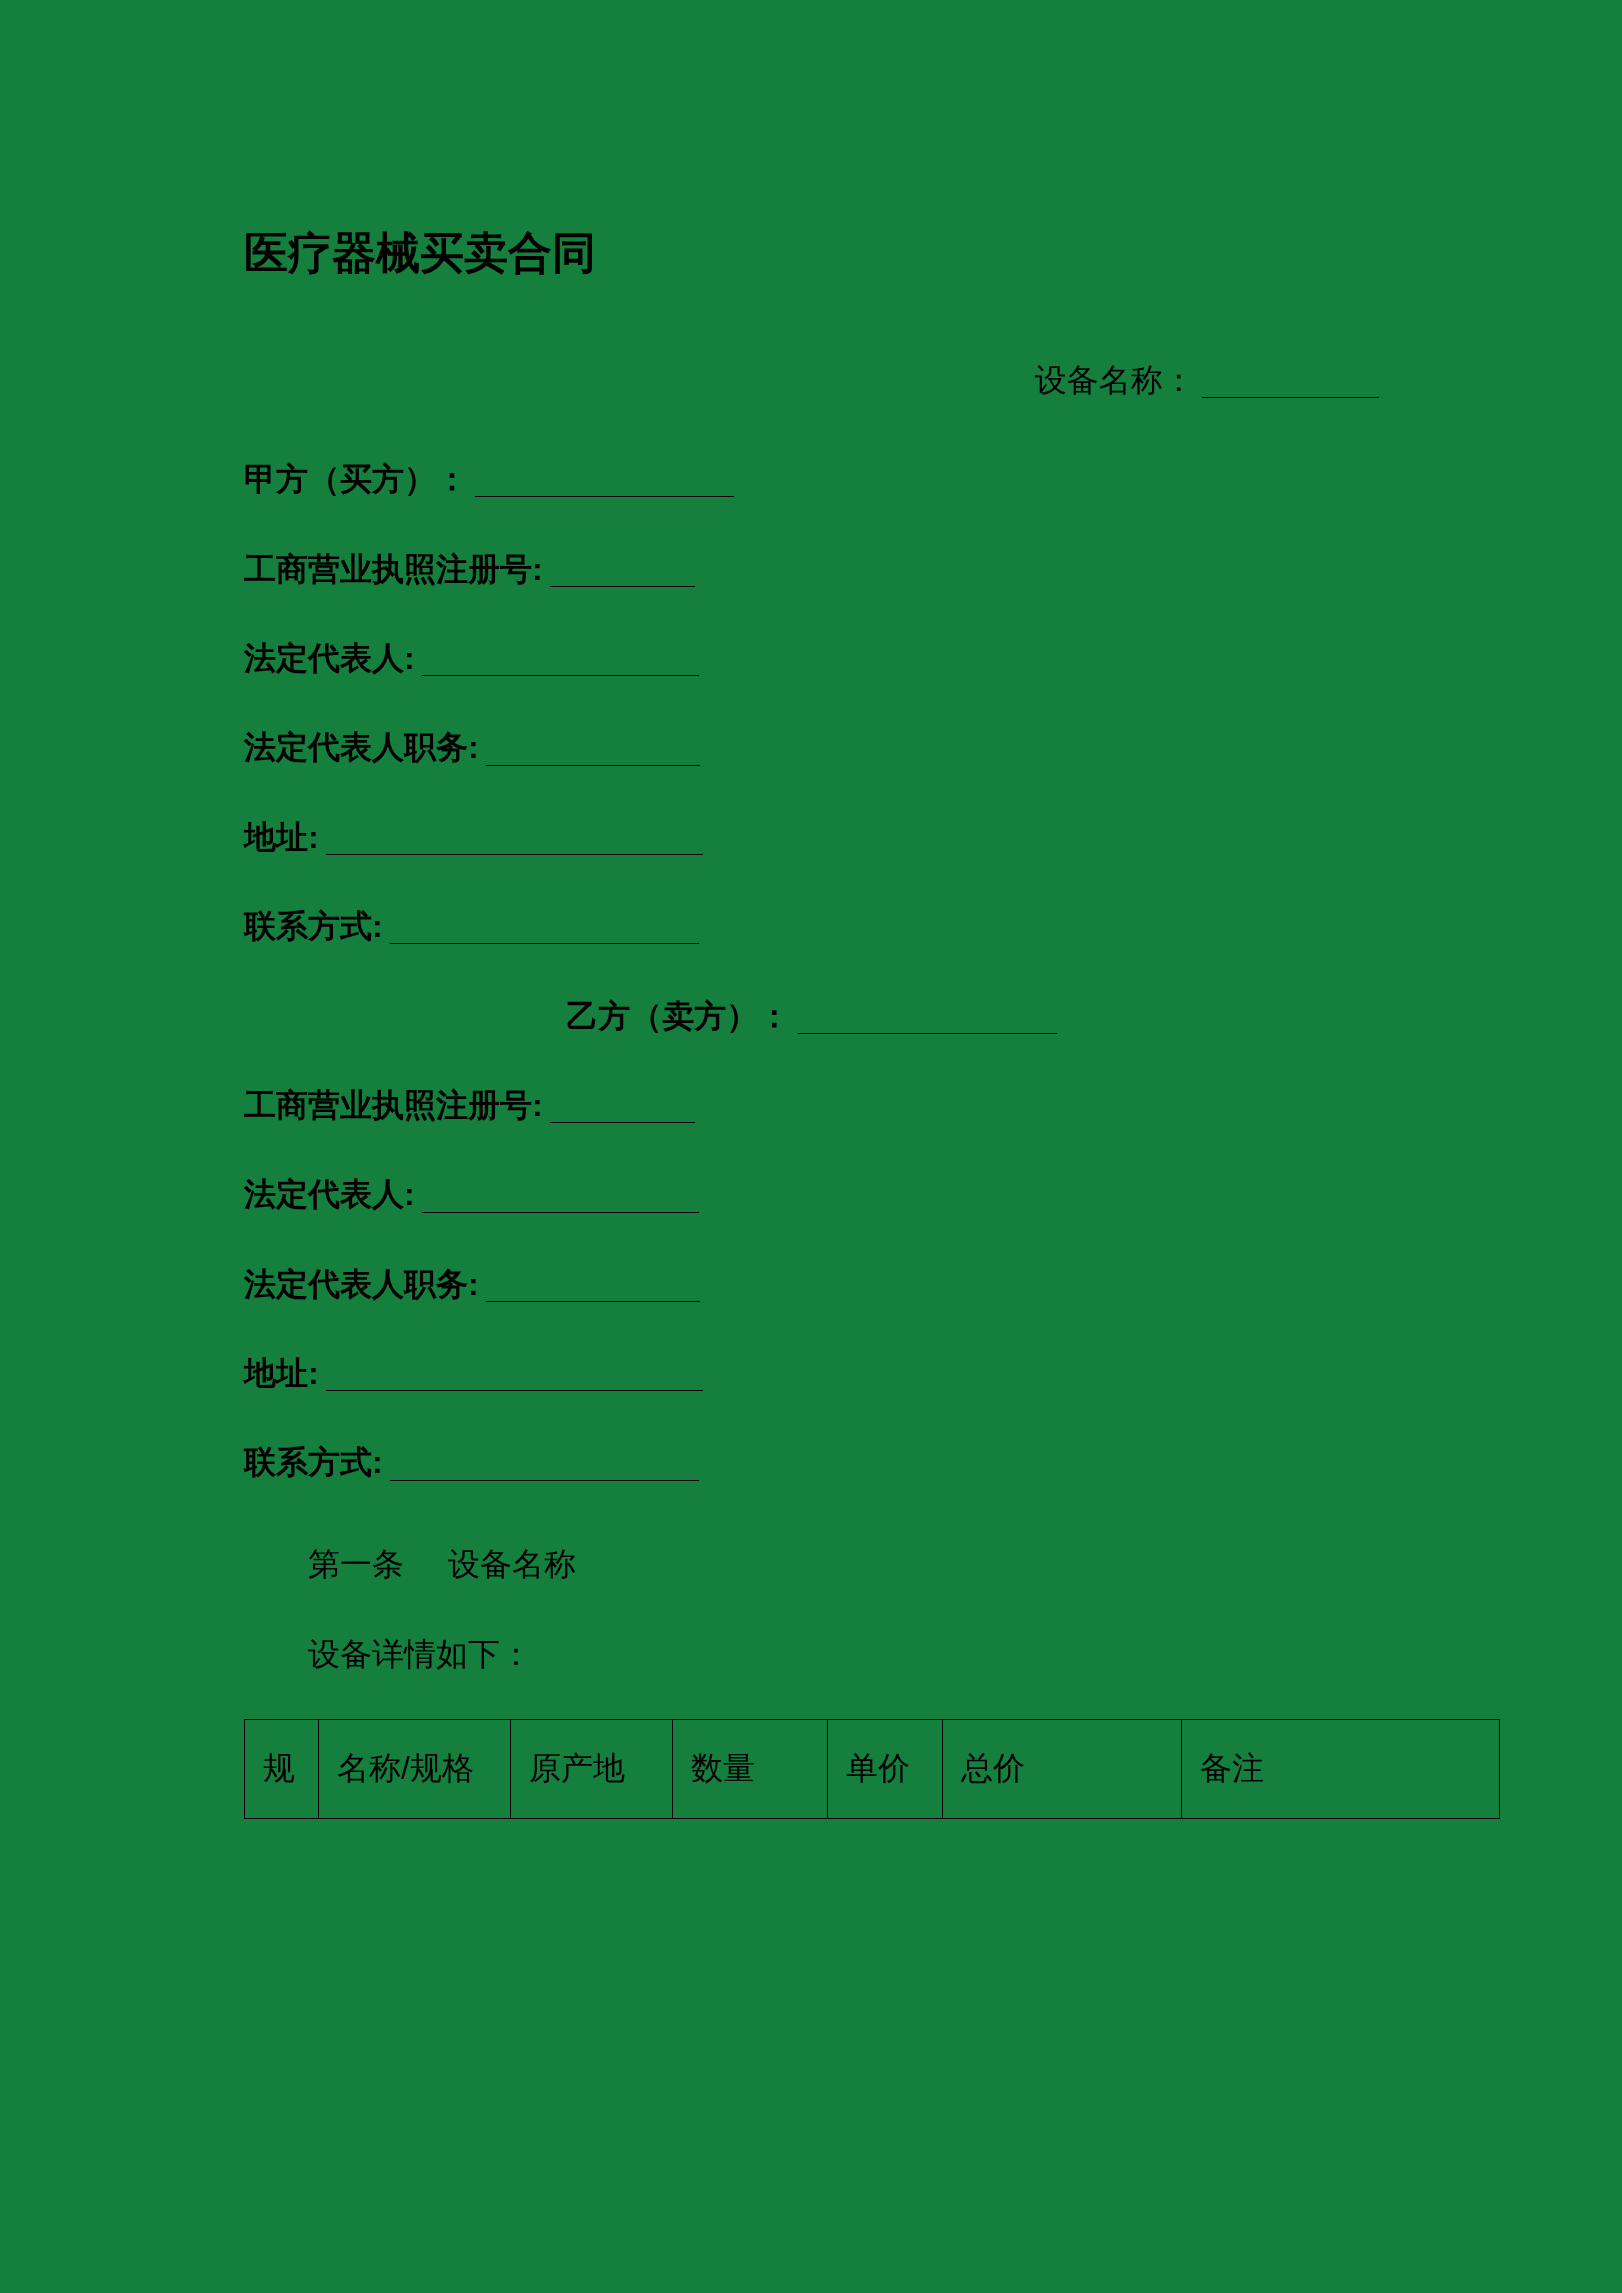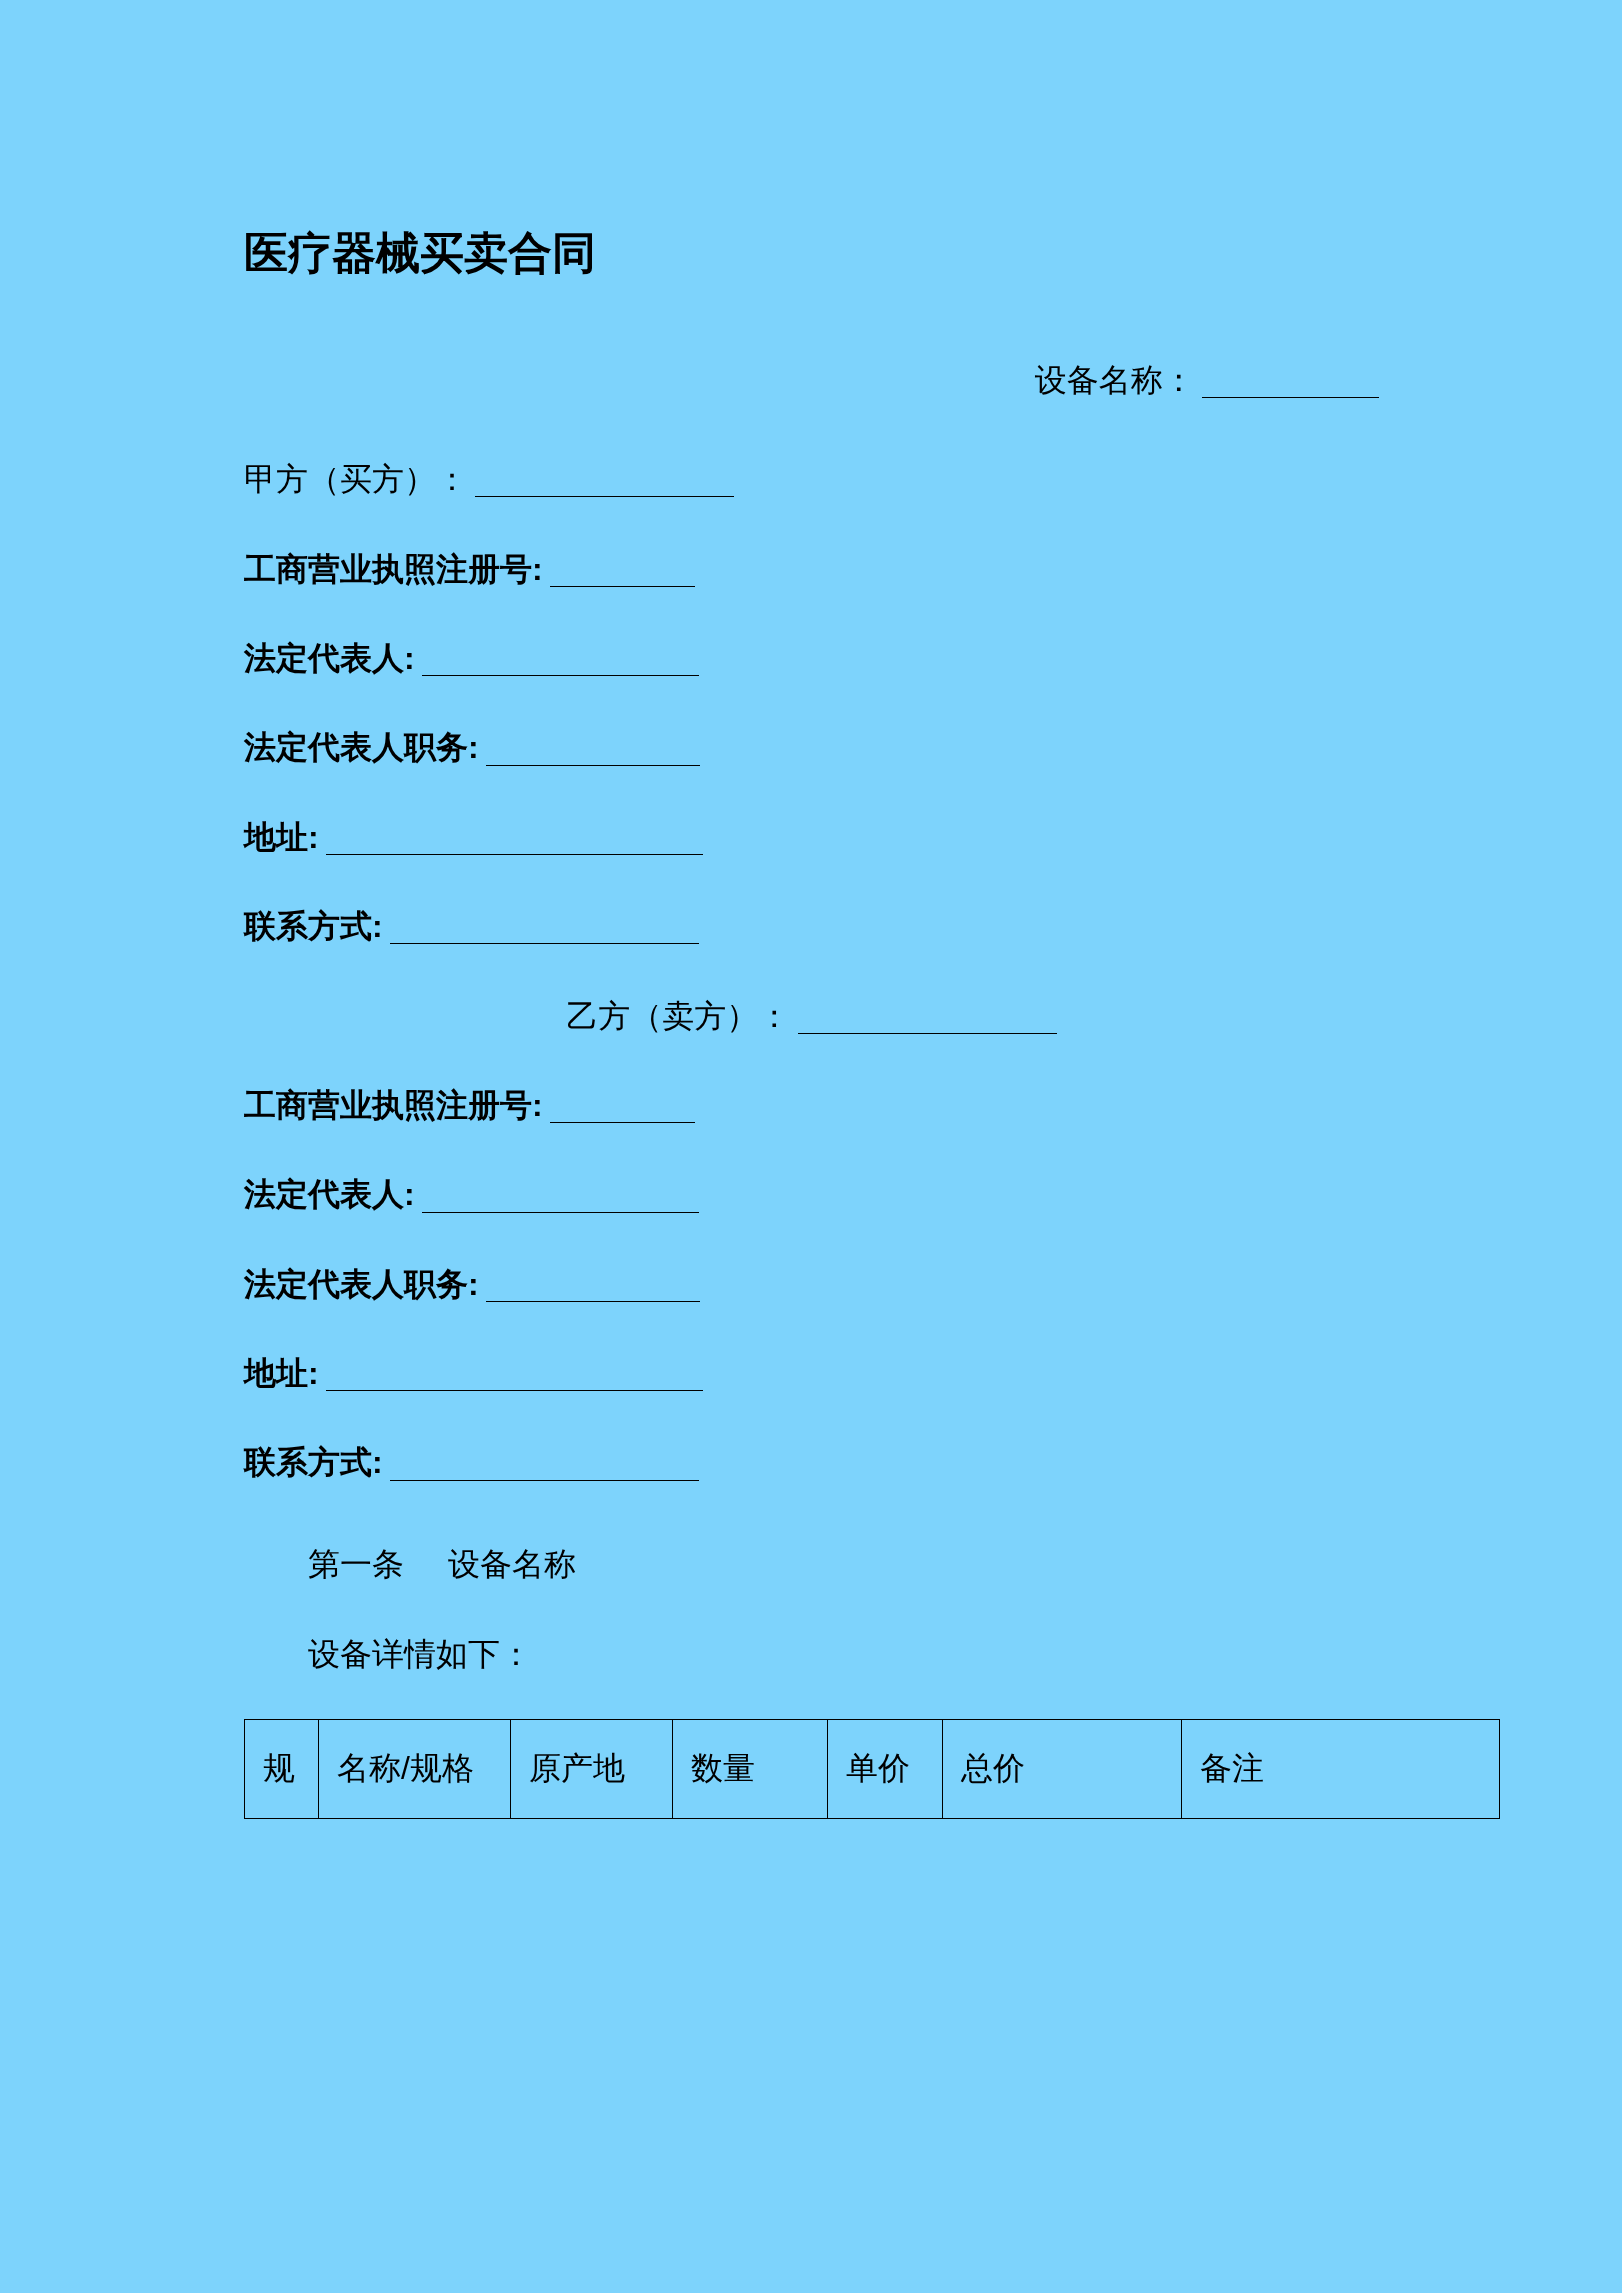--- a/index.html
+++ b/index.html
@@ -12,42 +12,42 @@
     height: 2294px;
     overflow: hidden;
     color: #000000;
     font-family: "Liberation Sans", "DejaVu Sans", sans-serif;
   }
   .page {
     box-sizing: border-box;
     width: 1623px;
     height: 2294px;
     padding: 227px 244px 0 244px;
-    background: #7dd3fc;
+    background: #15803d;
   }
   .doc-title {
     font-size: 44px;
     font-weight: bold;
     margin: 0 0 77px 0;
     line-height: 1.2;
   }
   .contract-line {
     text-align: right;
     font-size: 32px;
     margin: 0 0 53px 0;
     line-height: 1.45;
   }
   .line {
     font-size: 32px;
     line-height: 1.45;
     margin: 0 0 43px 0;
     white-space: nowrap;
   }
   .line .label { font-weight: bold; }
-  .line.bold .label { font-weight: normal; }
+  .line.bold .label { font-weight: bold; }
   .section-b-start { margin-top: 25.5px; text-align: center; }
   .blank {
     display: inline-block;
     height: 33px;
     border-bottom: 1.8px solid #000000;
     vertical-align: -7.3px;
     margin-left: 7.3px;
   }
   .w195 { width: 177px; }
   .w285 { width: 259px; }

